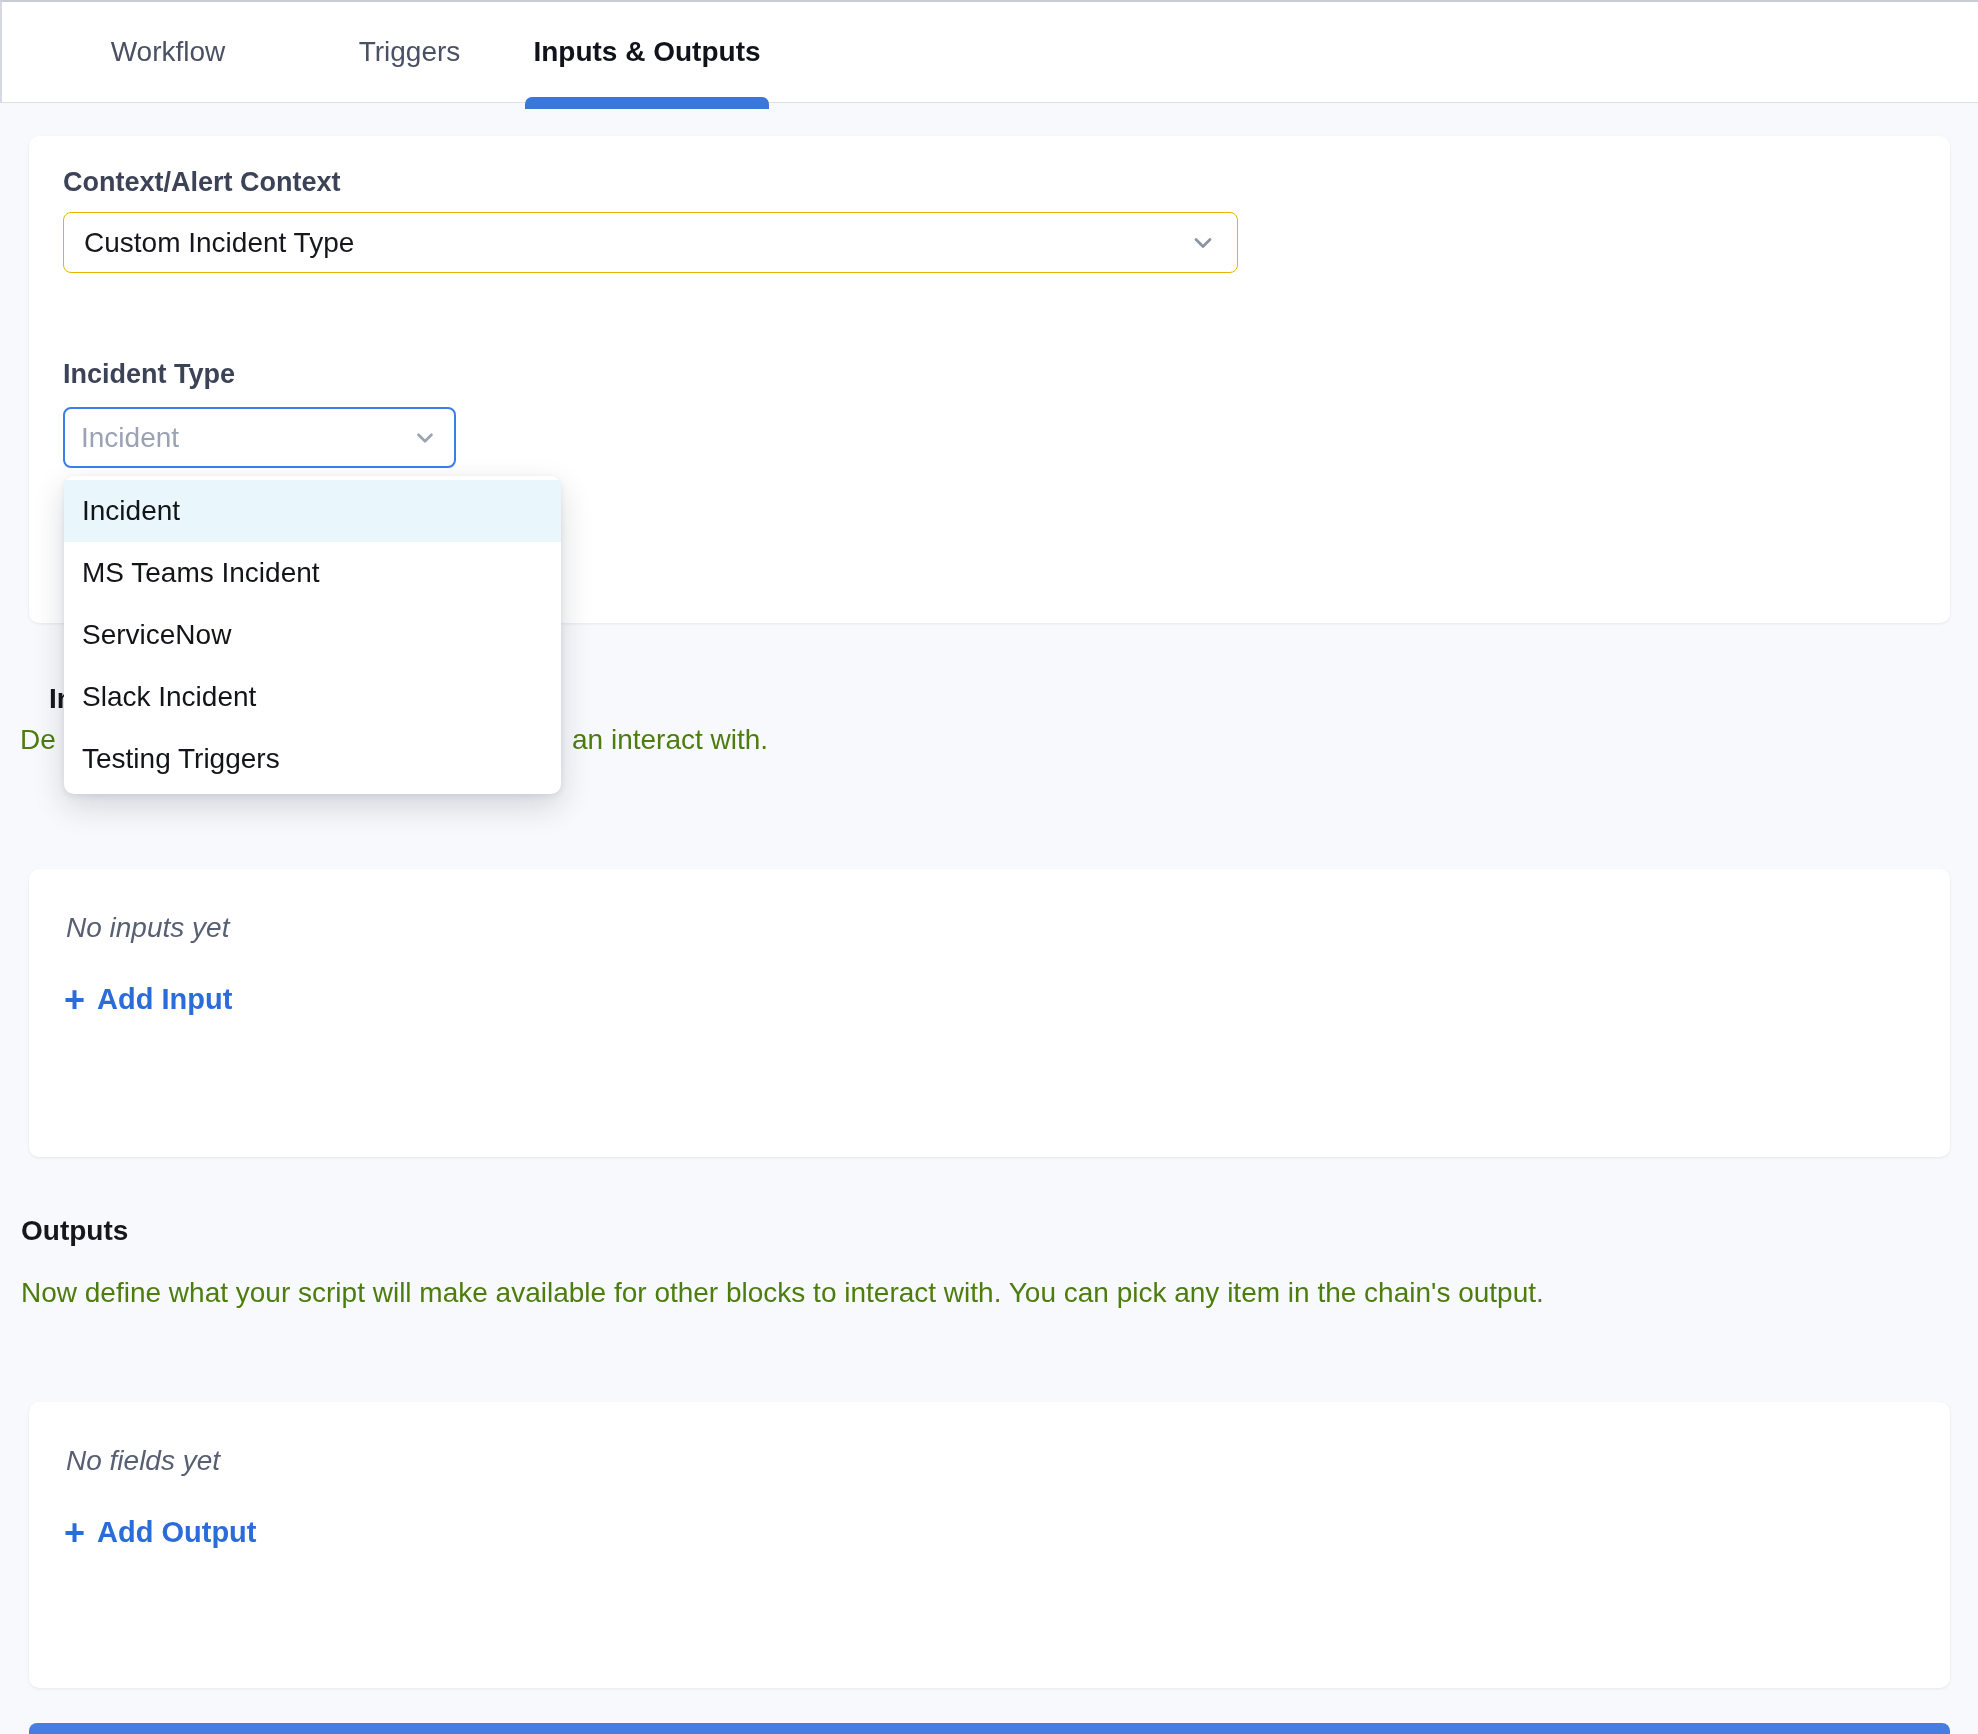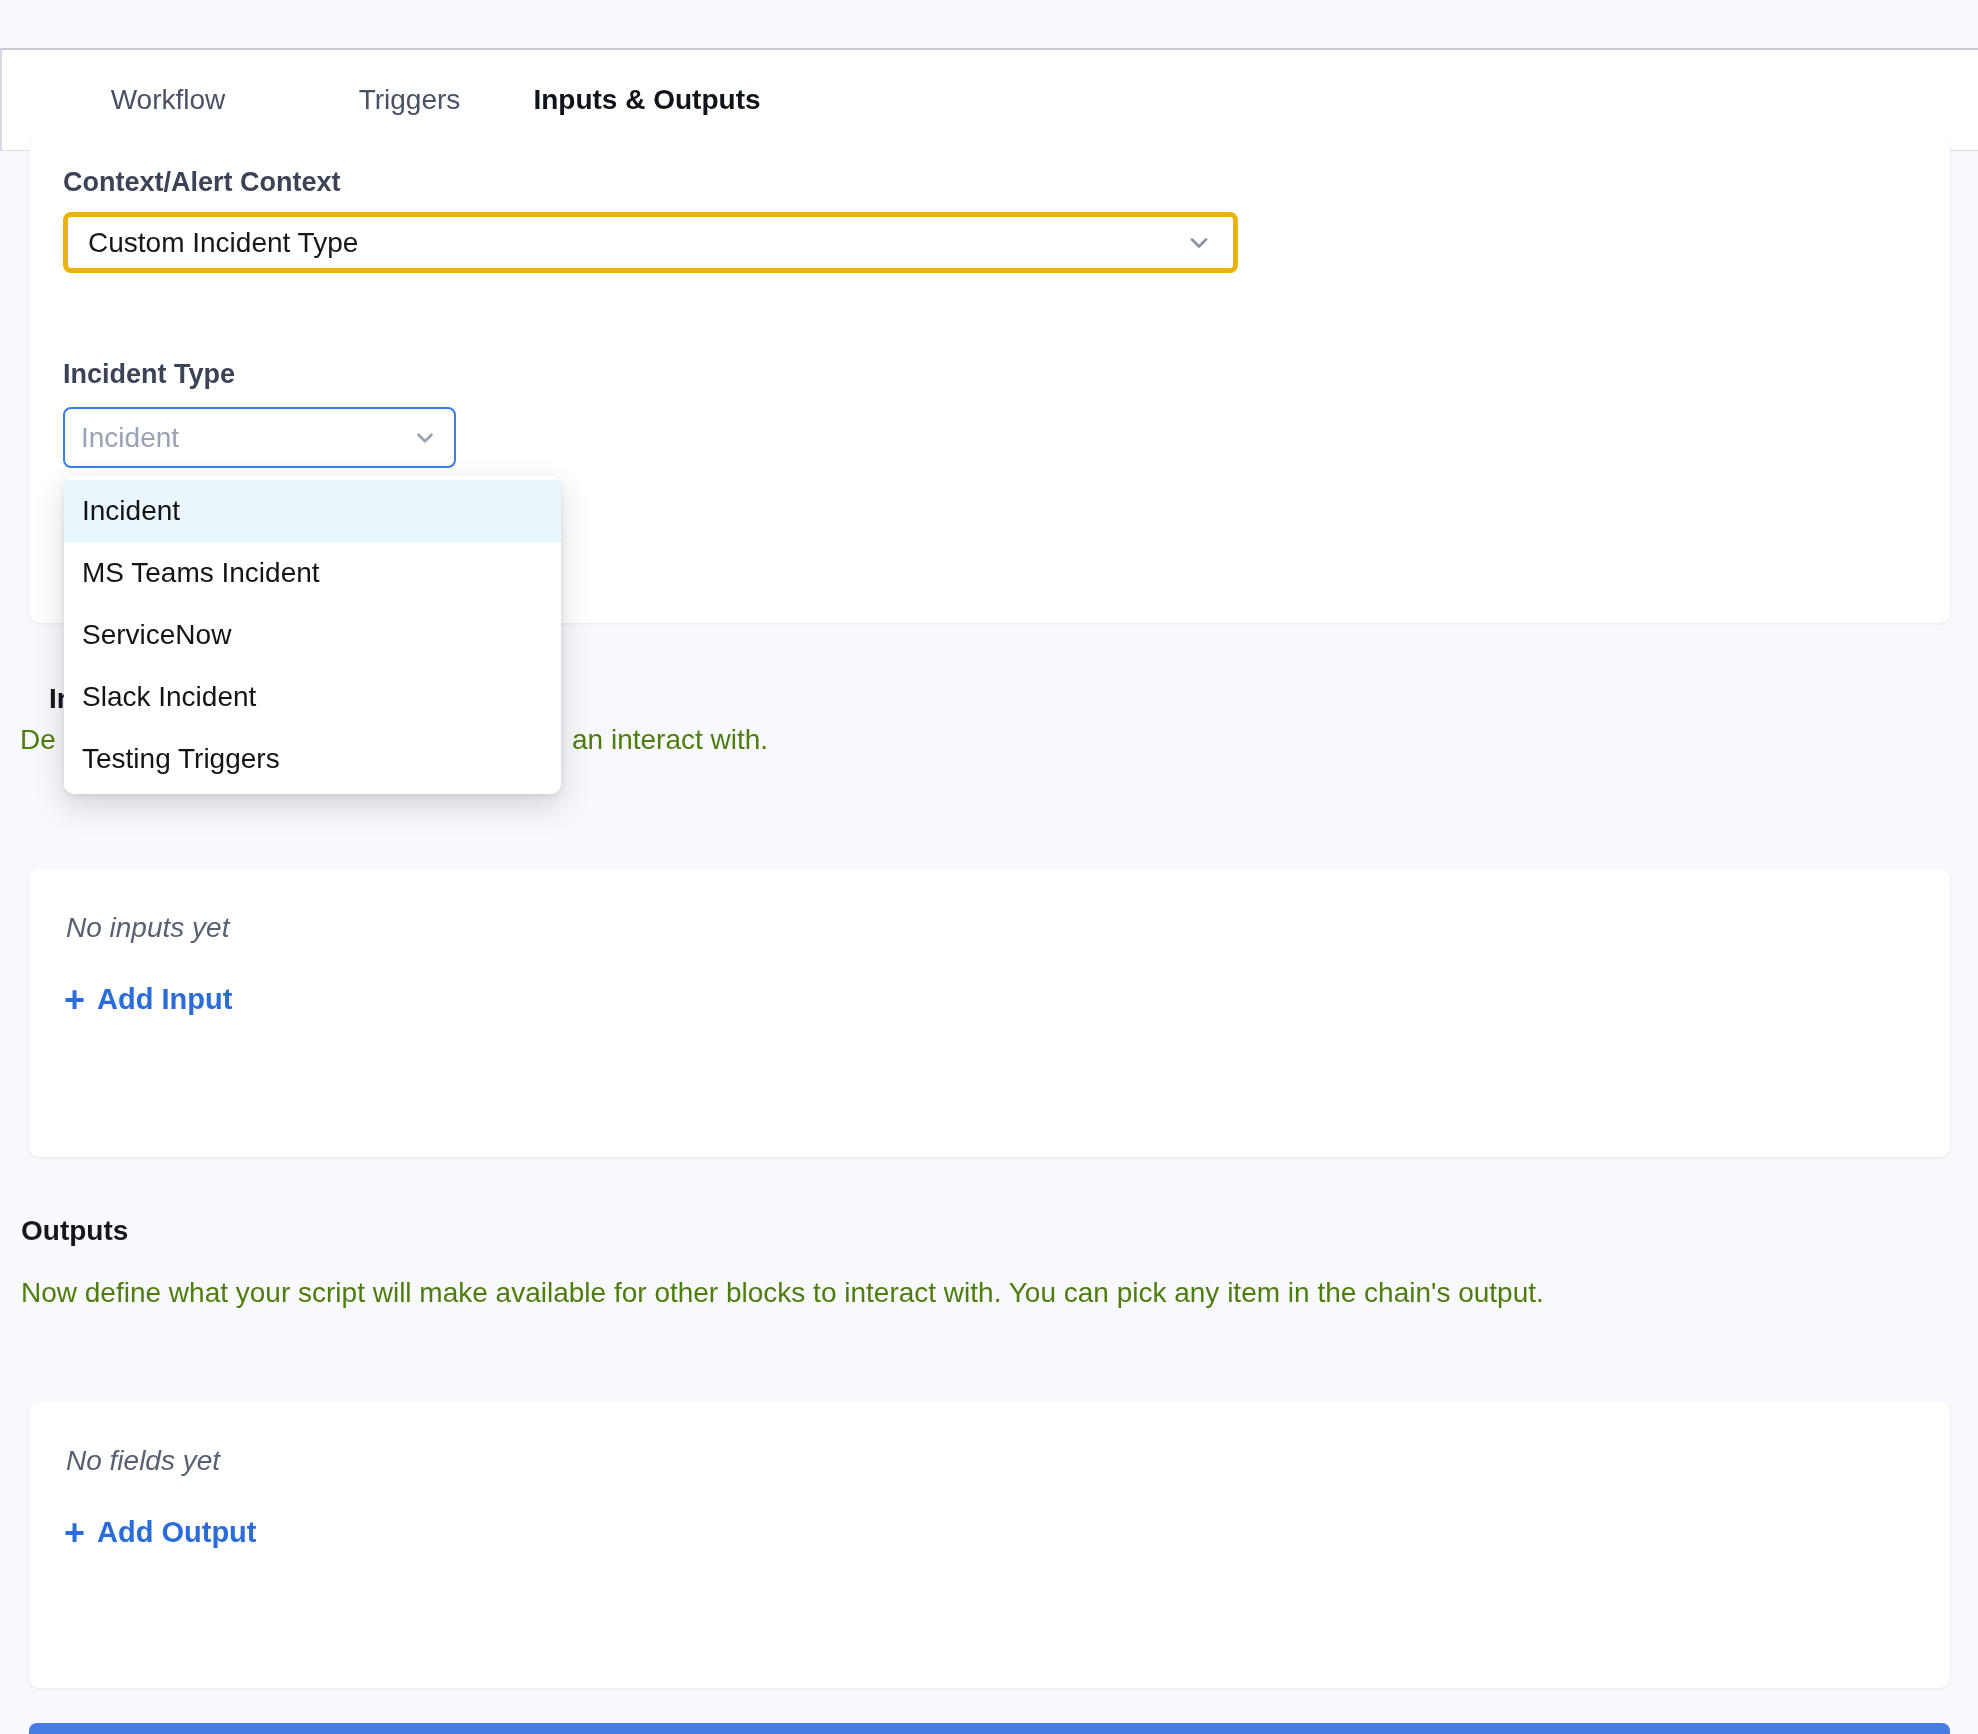--- a/index.html
+++ b/index.html
@@ -11,21 +11,20 @@
     overflow:hidden;
   }
 
   
   .tabbar {
     position:absolute; left:0; top:0; width:1978px; height:103px;
     background:#ffffff;
     border-top:2px solid #c9ccd5;
     border-left:2px solid #d5d8e0;
     border-bottom:1px solid #dcdfe6;
-    margin-top:48px;
   }
   .tab {
     position:absolute; top:0; height:100px;
     display:flex; align-items:center; justify-content:center;
     font-size:28px; color:#4a5164; cursor:pointer; white-space:nowrap;
   }
   .tab-workflow { left:84px;  width:164px; }
   .tab-triggers { left:330px; width:155px; }
   .tab-io       { left:523px; width:244px; }
   .tab.active { color:#101319; font-weight:700; }
@@ -50,21 +49,21 @@
     font-size:27px; font-weight:700; color:#3c4356; line-height:32px;
   }
   .help-text {
     position:absolute; left:34px;
     font-size:27px; color:#5d6576; line-height:32px;
   }
 
   .select-box {
     position:absolute; left:34px;
     display:flex; align-items:center;
-    border:5px solid #eab308; border-radius:8px; background:#fff;
+    border:1px solid #eab308; border-radius:8px; background:#fff;
     padding:0 20px; font-size:28px; color:#15171c; cursor:pointer;
   }
   .select-box .chev { margin-left:auto; flex:0 0 auto; }
   .context-select { top:76px; width:1175px; height:61px; }
   .type-combo {
     top:271px; width:393px; height:61px;
     border:2px solid #3c7ee9; padding:0 16px;
   }
   .placeholder-text { color:#9aa2b3; }
 

